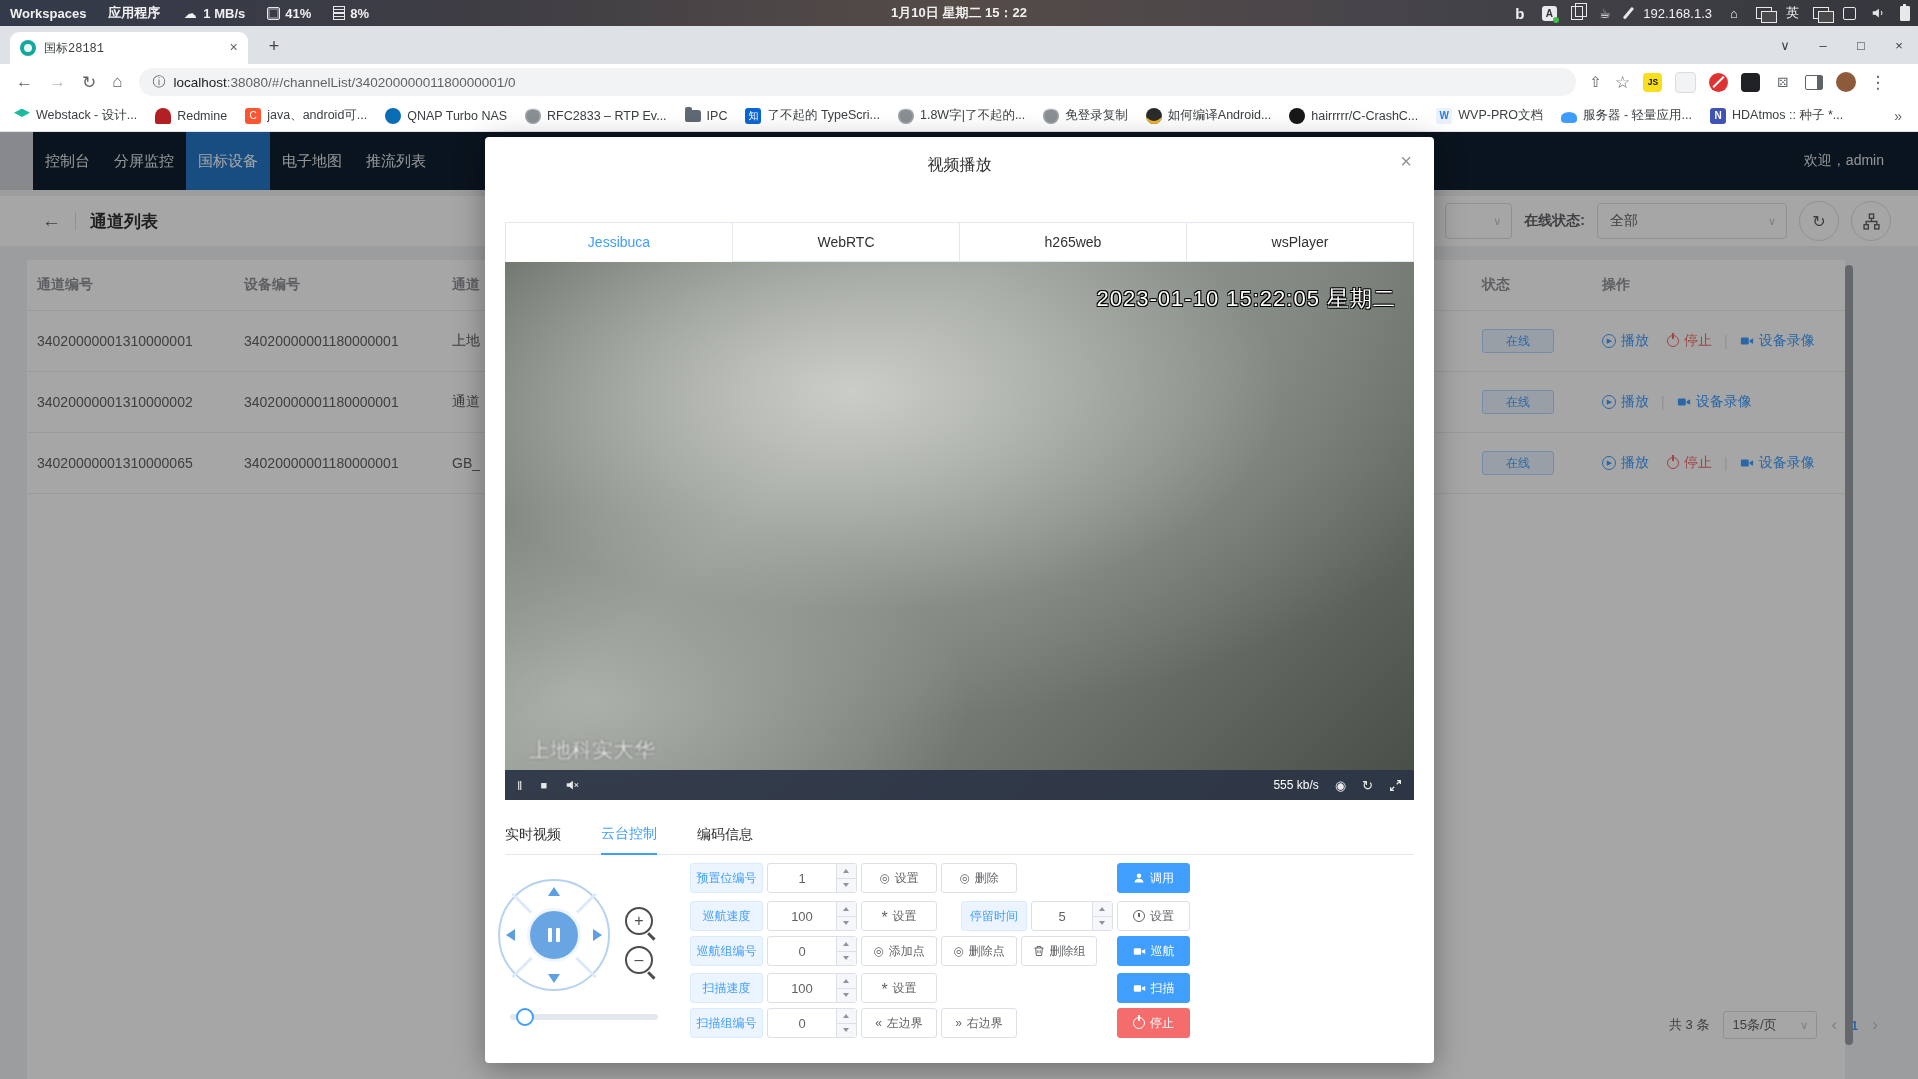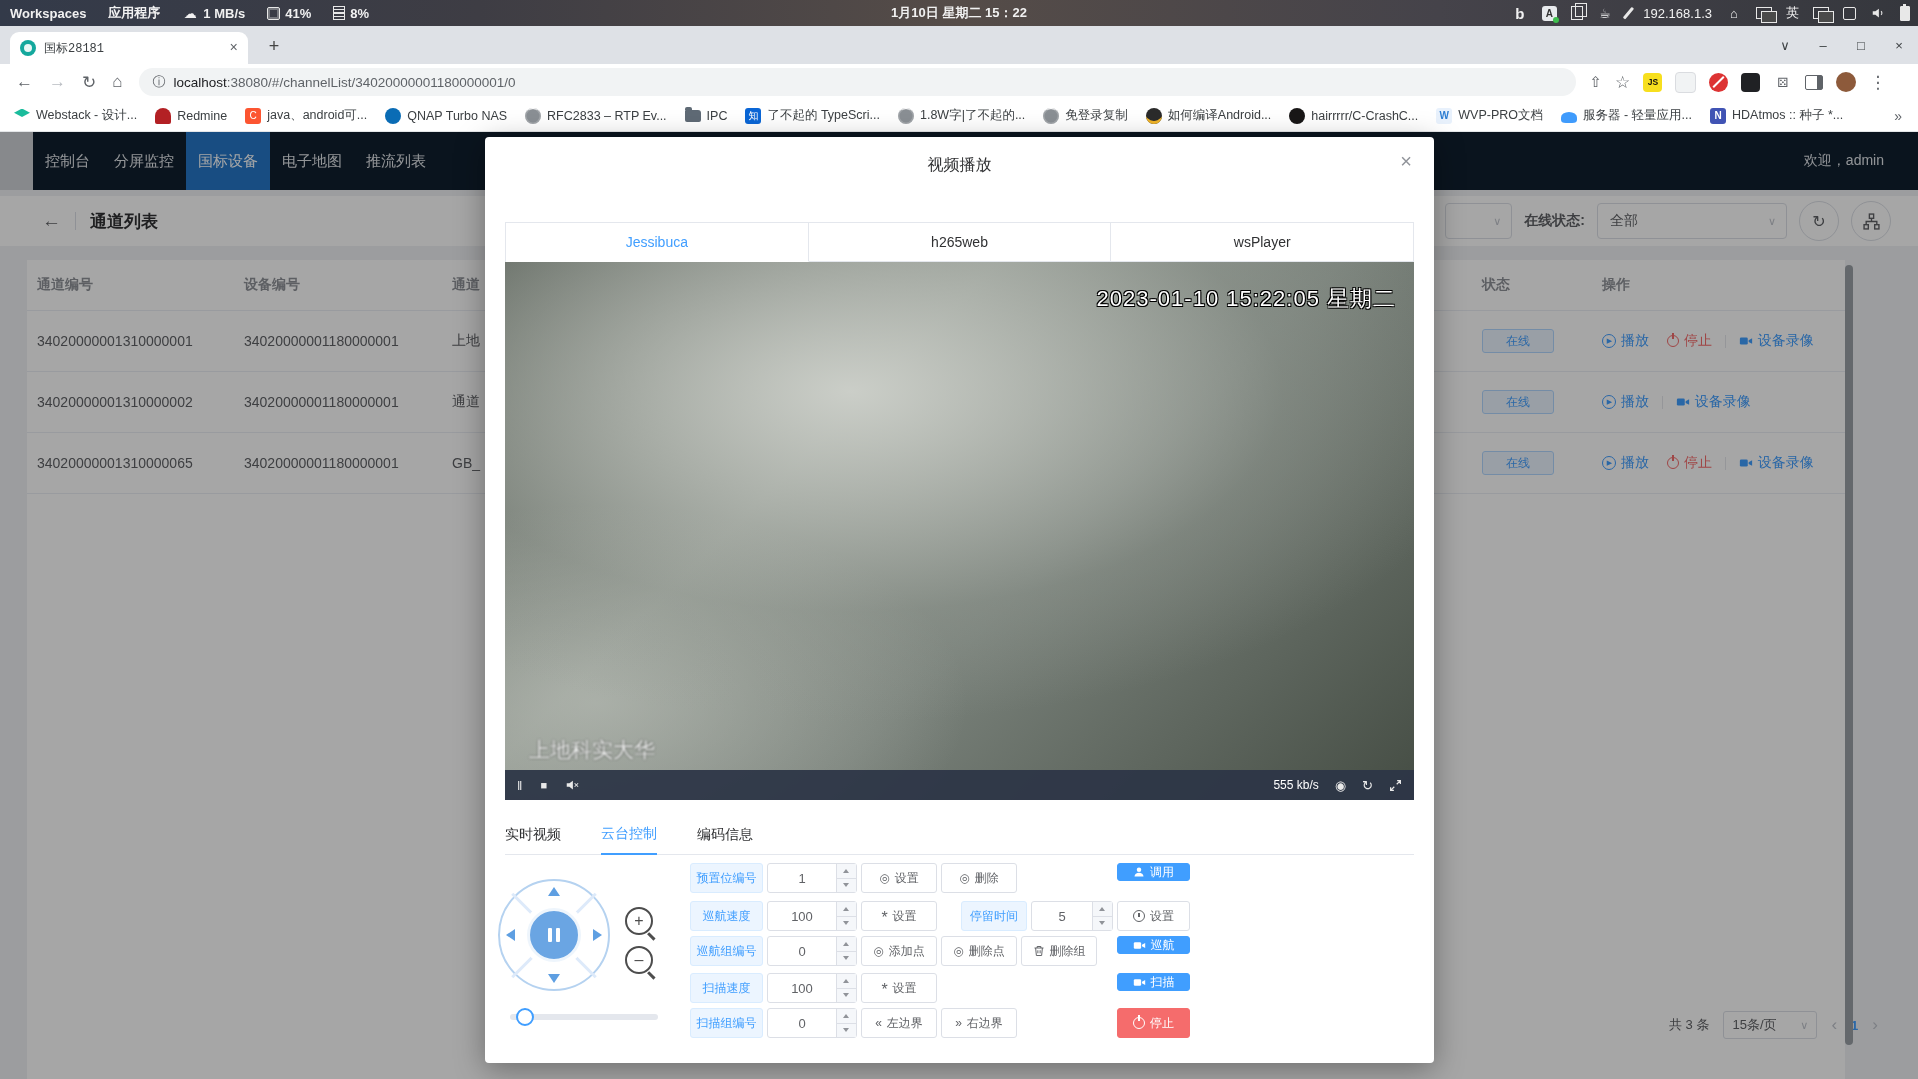--- a/index.html
+++ b/index.html
@@ -91,21 +91,21 @@
   .sel-all{width:190px;}
   .flabel{font-size:14px;color:#606266;font-weight:700;}
   .circlebtn{width:40px;height:40px;border-radius:50%;border:1px solid #dcdfe6;background:#fff;display:flex;align-items:center;justify-content:center;color:#606266;font-size:16px;box-sizing:border-box;}
   #tablewrap{position:absolute;left:27px;top:128px;width:1818px;height:819px;background:#fff;}
   .thead{height:50px;display:flex;align-items:center;border-bottom:1px solid #ebeef5;font-size:14px;color:#909399;font-weight:700;}
   .trow{height:60px;display:flex;align-items:center;border-bottom:1px solid #ebeef5;font-size:14px;color:#606266;}
   .c1{width:207px;padding-left:10px;box-sizing:border-box;}
   .c2{width:208px;padding-left:10px;box-sizing:border-box;}
   .c3{width:1030px;padding-left:10px;box-sizing:border-box;white-space:nowrap;overflow:hidden;}
   .c4{width:120px;padding-left:10px;box-sizing:border-box;}
-  .c5{flex:1;padding-left:10px;box-sizing:border-box;display:flex;align-items:center;font-family:Liberation Serif, serif;}
+  .c5{flex:1;padding-left:10px;box-sizing:border-box;display:flex;align-items:center;}
   .tagonline{display:inline-block;height:24px;line-height:22px;padding:0 23px;background:#ecf5ff;border:1px solid #b3d8ff;border-radius:3px;color:#409eff;font-size:12px;box-sizing:border-box;}
   .act{display:inline-flex;align-items:center;gap:5px;color:#409eff;font-size:14px;}
   .act.red{color:#f56c6c;}
   .actsep{color:#dcdfe6;margin:0 12px;}
   .actgap{width:18px;}
   .ic-playc{width:14px;height:14px;border:1.2px solid currentColor;border-radius:50%;display:inline-flex;align-items:center;justify-content:center;box-sizing:border-box;}
   .ic-playc b{font-size:7px;font-weight:400;transform:translateX(.5px);}
   .ic-power{width:12px;height:12px;border:1.4px solid currentColor;border-radius:50%;position:relative;display:inline-block;box-sizing:border-box;}
   .ic-power::after{content:'';position:absolute;left:50%;top:-3px;margin-left:-1px;width:2px;height:6px;background:currentColor;}
   #pgn{position:absolute;right:40px;top:879px;display:flex;align-items:center;gap:14px;font-size:13px;color:#606266;}
@@ -164,21 +164,21 @@
   .numin.sm{width:82px;}
   .numval{flex:1;display:flex;align-items:center;justify-content:center;font-size:13px;color:#606266;}
   .spin{width:19px;border-left:1px solid #dcdfe6;display:flex;flex-direction:column;flex:none;}
   .spin i{flex:1;position:relative;background:#f5f7fa;}
   .spin i.up{border-bottom:1px solid #dcdfe6;}
   .spin i::after{content:'';position:absolute;left:50%;top:50%;margin:-2px 0 0 -3.5px;border-left:3.5px solid transparent;border-right:3.5px solid transparent;}
   .spin i.up::after{border-bottom:4px solid #909399;}
   .spin i.dn::after{border-top:4px solid #909399;}
   .pbtn{display:flex;align-items:center;justify-content:center;gap:5px;min-width:76px;padding:0 6px;background:#fff;border:1px solid #dcdfe6;border-radius:3px;font-size:12px;color:#606266;box-sizing:border-box;font-family:inherit;}
   .pbtn .gly{font-size:12px;line-height:1;}
-  .pbtn.primary{position:absolute;right:0;top:0;height:18px;width:73px;min-width:73px;background:#409eff;border-color:#409eff;color:#fff;}
+  .pbtn.primary{position:absolute;right:0;top:0;height:30px;width:73px;min-width:73px;background:#409eff;border-color:#409eff;color:#fff;}
   .pbtn.danger{position:absolute;right:0;top:0;height:30px;width:73px;min-width:73px;background:#f56c6c;border-color:#f56c6c;color:#fff;}
   .ic-clock{width:12px;height:12px;border:1.3px solid currentColor;border-radius:50%;position:relative;display:inline-block;box-sizing:border-box;}
   .ic-clock::after{content:'';position:absolute;left:4.2px;top:2px;width:1.6px;height:4px;background:currentColor;}
   .gly.flower{font-size:16px;line-height:8px;margin-top:4px;}
 </style>
 </head>
 <body>
 
 <div id="root">
 
@@ -466,20 +466,21 @@
 
     <div id="pscroll"></div>
     <div id="dim"></div>
 
     <div id="modal">
       <div class="mtitle">视频播放</div>
       <div class="mclose">×</div>
 
       <div class="ptabs">
         <div class="ptab active">Jessibuca</div>
+        <div class="ptab">WebRTC</div>
         <div class="ptab">h265web</div>
         <div class="ptab">wsPlayer</div>
       </div>
 
       <div class="player">
         <div class="vts">2023-01-10 15:22:05 星期二</div>
         <div class="vwm">上地科实大华</div>
         <div class="vbar">
           <span class="sp">‖</span>
           <span class="sp" style="font-size:11px;">■</span>

